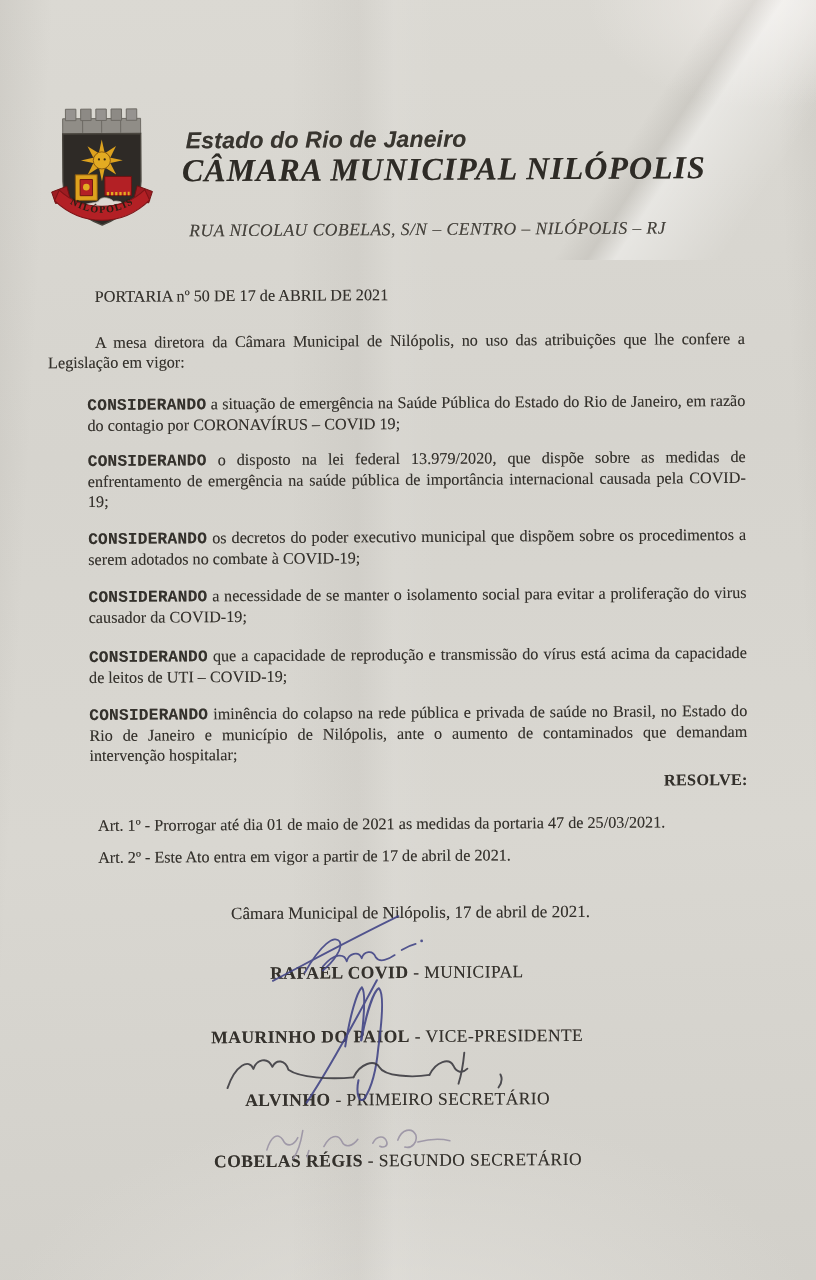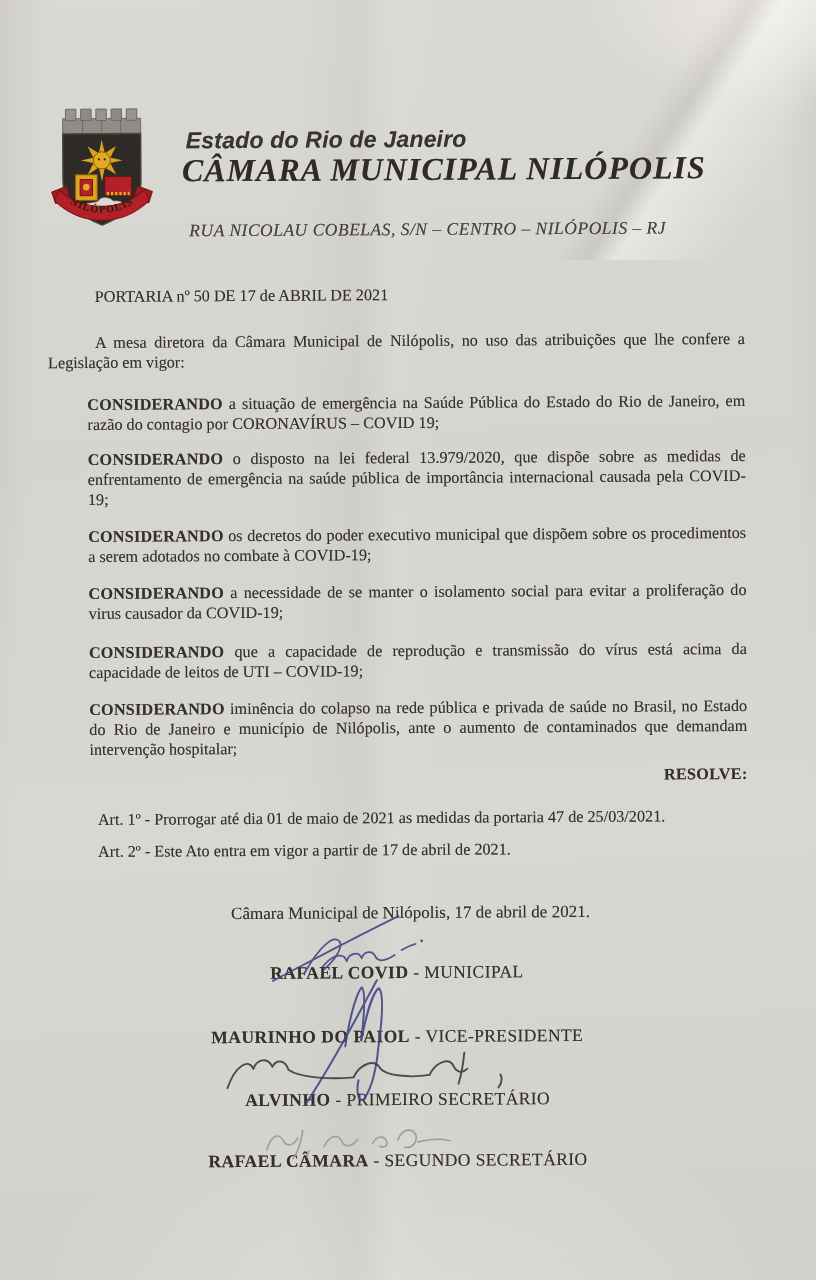--- a/index.html
+++ b/index.html
@@ -40,21 +40,21 @@
   .address{
     position:absolute;left:191px;top:219px;white-space:nowrap;
     font-style:italic;font-size:17.5px;letter-spacing:.5px;color:#45423c;
   }
 
   .body-flow{position:absolute;left:49px;top:285px;width:697px;font-size:16.2px;line-height:20px;}
   .body-flow p{margin:0;}
   .title{margin-left:47px !important;margin-bottom:26px !important;white-space:nowrap;}
   .intro{text-indent:47px;text-align:justify;margin-bottom:22px !important;}
   .consider{margin-left:39px !important;text-align:justify;}
-  .consider b{letter-spacing:.2px;}
+  .consider b{letter-spacing:.2px;font-family:Liberation Mono, monospace;}
   .c1{margin-bottom:15px !important;} .c2{margin-bottom:17px !important;}
   .c3{margin-bottom:17px !important;} .c4{margin-bottom:19px !important;}
   .c5{margin-bottom:17px !important;} .c6{margin-bottom:8px !important;}
   .resolve{text-align:right;font-weight:bold;letter-spacing:.3px;}
   .article{margin-left:47px !important;white-space:nowrap;}
   .art1{margin-top:22px !important;}
   .art2{margin-top:12px !important;}
 
   .dateline{position:absolute;left:0;width:816px;top:903px;text-align:center;font-size:17px;}
   .sigline{position:absolute;left:-14px;width:816px;text-align:center;font-size:17.5px;letter-spacing:.4px;white-space:nowrap;}
@@ -147,21 +147,21 @@
       <p class="resolve">RESOLVE:</p>
       <p class="article art1">Art. 1º - Prorrogar até dia 01 de maio de 2021 as medidas da portaria 47 de 25/03/2021.</p>
       <p class="article art2">Art. 2º - Este Ato entra em vigor a partir de 17 de abril de 2021.</p>
     </div>
 
     <div class="dateline">Câmara Municipal de Nilópolis, 17 de abril de 2021.</div>
 
     <div class="sigline s1"><b>RAFAEL COVID</b><span> - </span><span>MUNICIPAL</span></div>
     <div class="sigline s2"><b>MAURINHO DO PAIOL</b><span> - </span><span>VICE-PRESIDENTE</span></div>
     <div class="sigline s3"><b>ALVINHO</b><span> - </span><span>PRIMEIRO SECRETÁRIO</span></div>
-    <div class="sigline s4"><b>RAFAEL CÂMARA</b><span> - </span><span>SEGUNDO SECRETÁRIO</span></div>
+    <div class="sigline s4"><b>COBELAS RÉGIS</b><span> - </span><span>SEGUNDO SECRETÁRIO</span></div>
 
     <svg class="ink" viewBox="0 0 816 1280">
 
       <g stroke="#434687" stroke-width="1.8" opacity=".9">
         <path d="M270,980 C305,962 350,938 396,916"></path>
         <path d="M302,972 C318,944 332,934 337,941 C341,948 330,962 320,970"></path>
         <path d="M320,966 C332,952 342,953 344,961 C346,953 356,950 359,958 C361,951 370,949 373,957 C377,963 386,959 392,955"></path>
         <path d="M399,950 C404,947 409,945 413,944"></path>
         <circle cx="419" cy="941" r="1.4" fill="#434687" stroke="none"></circle>
       </g>

